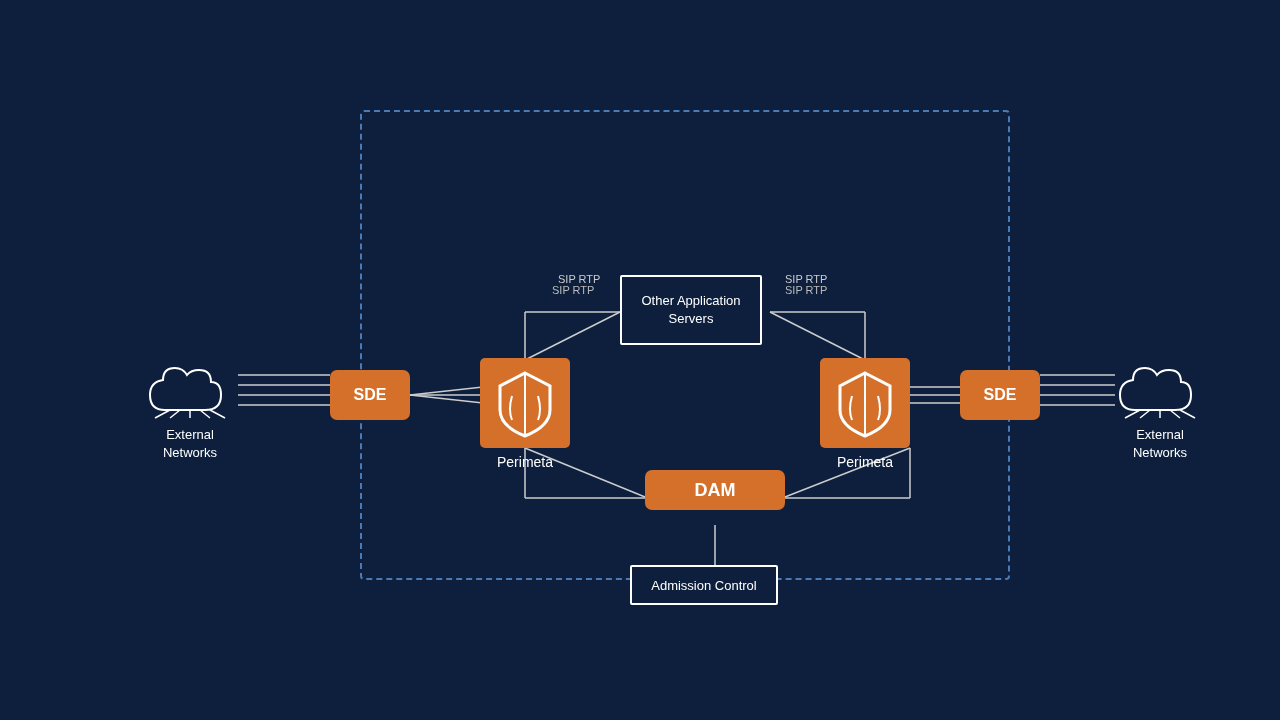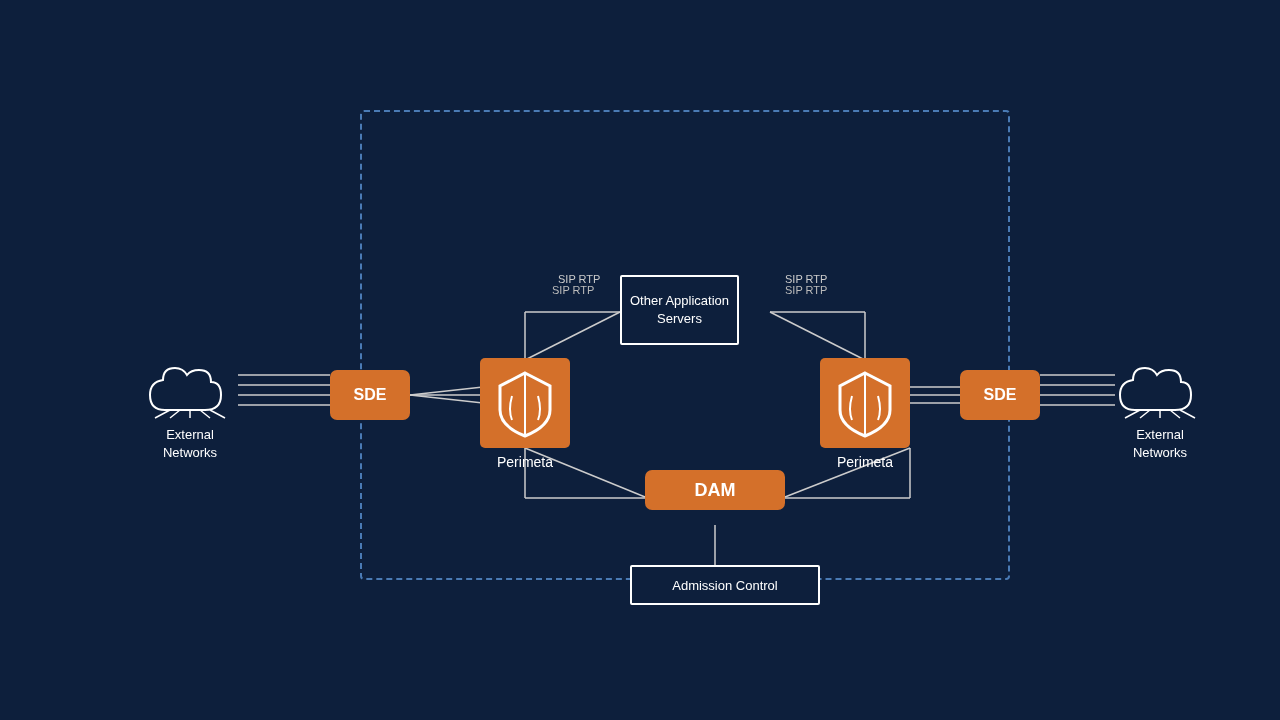--- a/index.html
+++ b/index.html
@@ -68,29 +68,29 @@
       display: flex;
       align-items: center;
       justify-content: center;
       text-align: center;
       font-size: 13px;
       border-radius: 2px;
     }
     .app-servers-box {
       left: 530px;
       top: 195px;
-      width: 119px;
+      width: 142px;
       height: 70px;
       font-size: 13px;
       line-height: 1.4;
     }
     .admission-box {
       left: 540px;
       top: 485px;
-      width: 190px;
+      width: 148px;
       height: 40px;
       font-size: 13px;
     }
     
     .perimeta-container {
       position: absolute;
       display: flex;
       flex-direction: column;
       align-items: center;
     }

